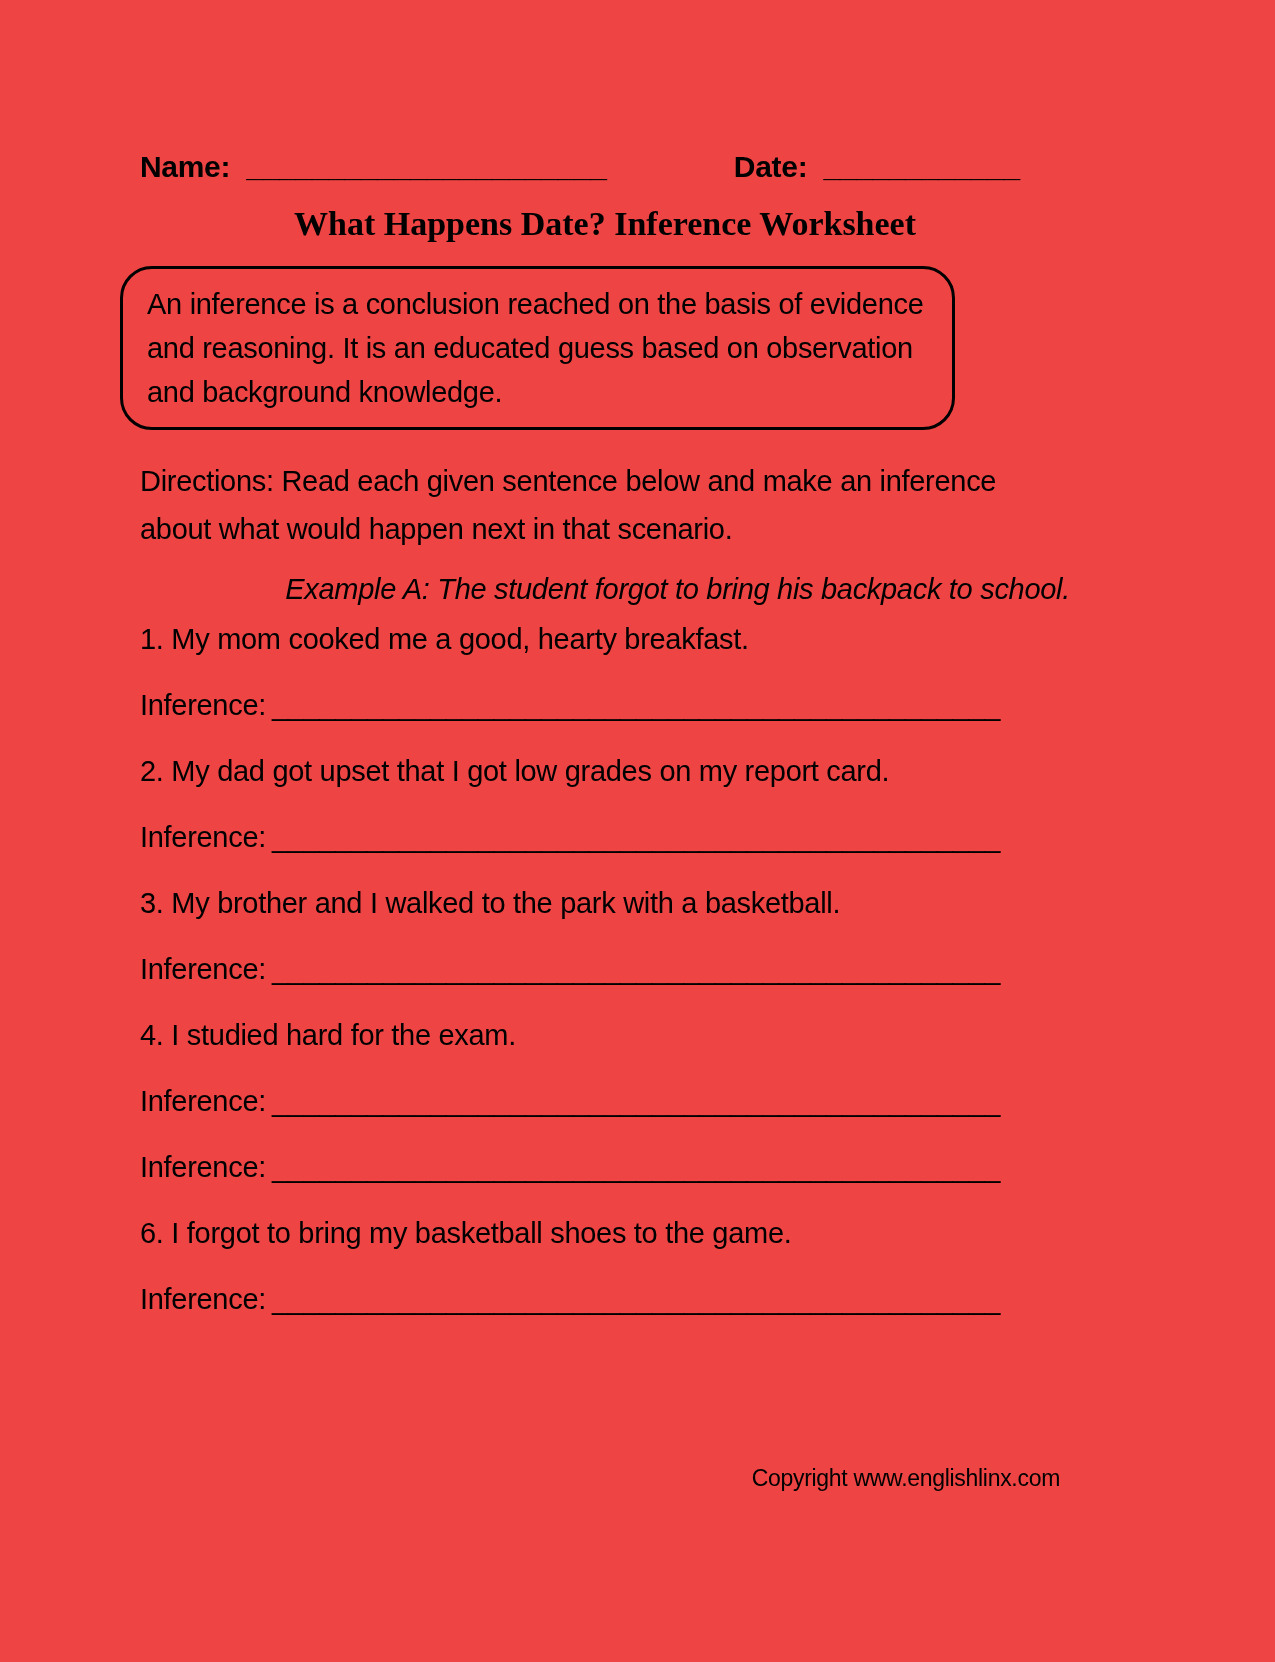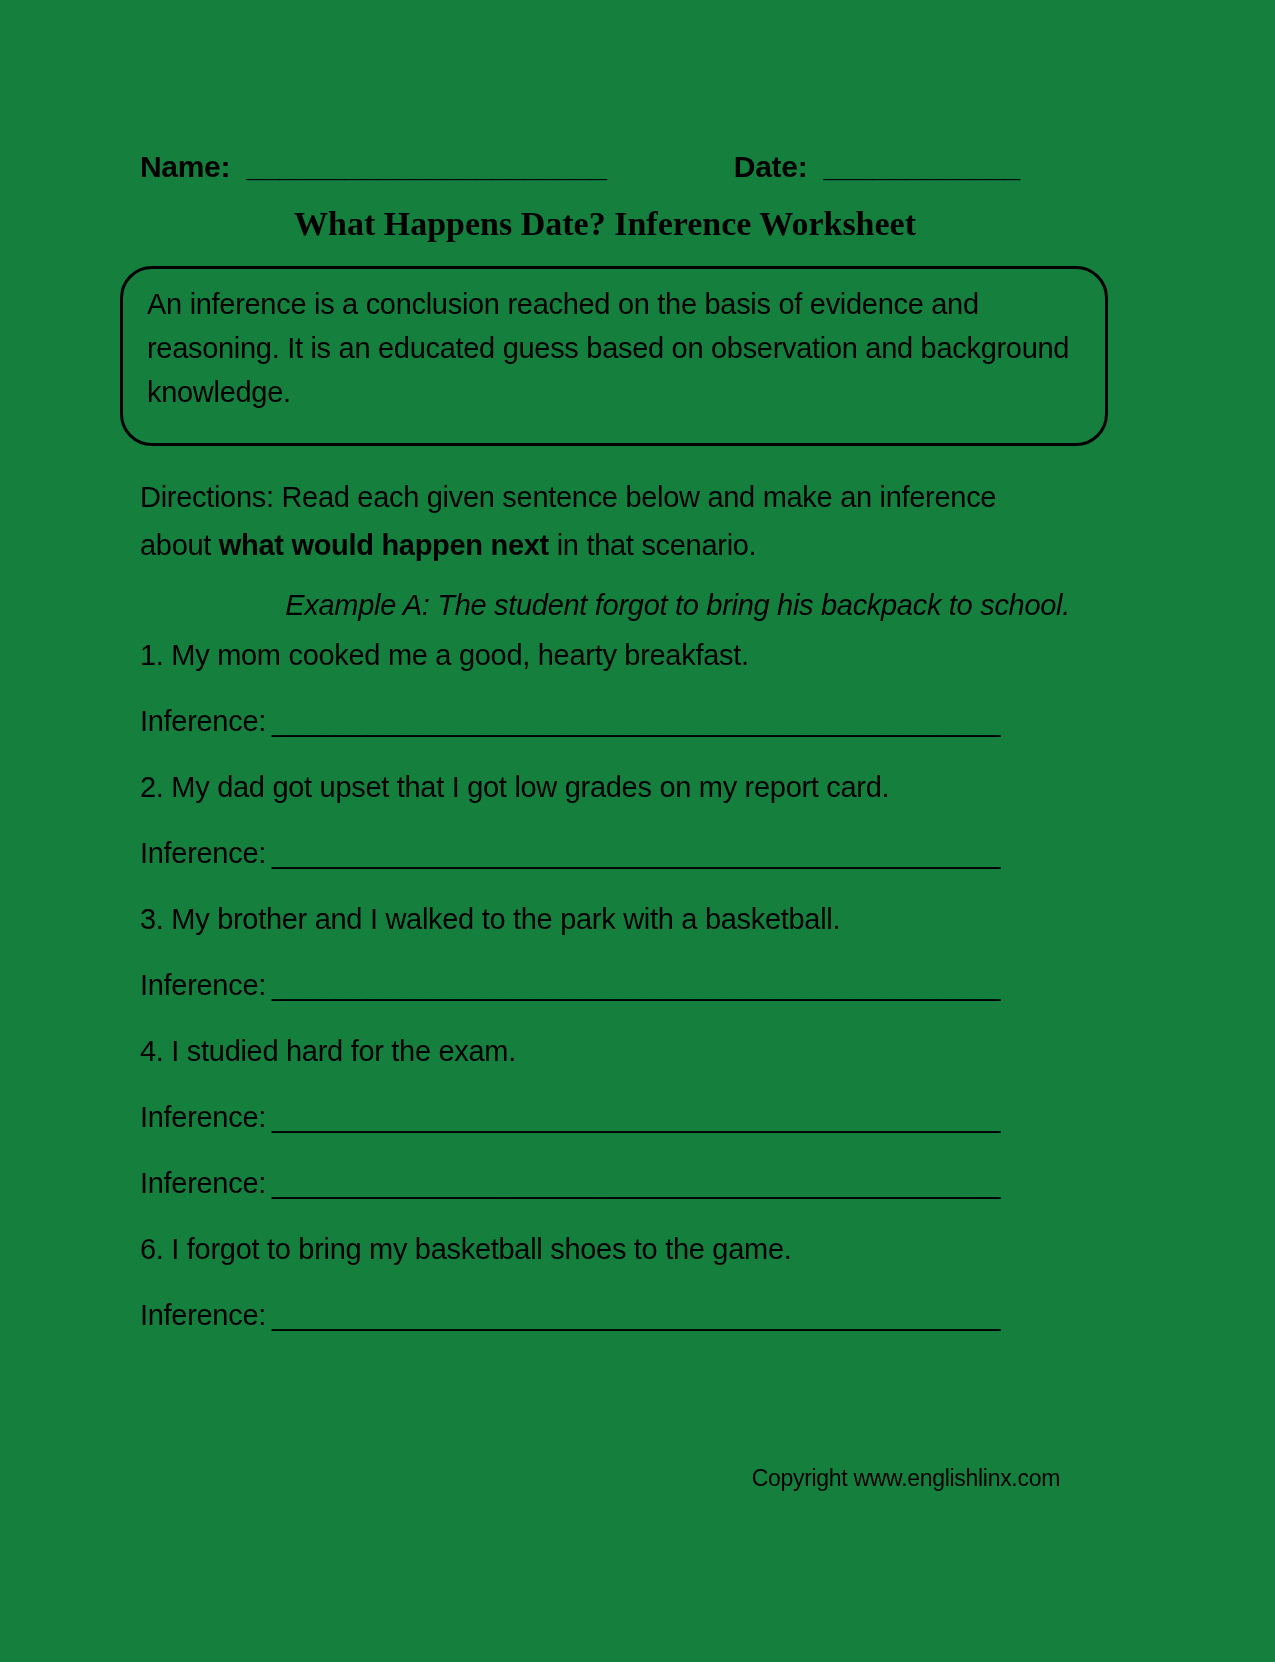--- a/index.html
+++ b/index.html
@@ -1,20 +1,20 @@
 <!DOCTYPE html>
 <html><head>
 <meta charset="utf-8">
 <style>
   html, body { margin: 0; padding: 0; background: #ffffff; }
   .page {
     position: relative;
     width: 1275px;
     height: 1662px;
-    background: #15803d;
+    background: #ef4444;
     color: #000000;
     font-family: "Liberation Sans", sans-serif;
     letter-spacing: -0.3px;
     overflow: hidden;
   }
   .content {
     box-sizing: border-box;
     margin-left: 140px;
     width: 930px;
     padding-top: 148px;
@@ -34,37 +34,37 @@
     font-family: "Liberation Serif", serif;
     font-weight: bold;
     font-size: 34px;
     line-height: 40px;
     text-align: center;
     letter-spacing: 0;
   }
   .def-box {
     box-sizing: border-box;
     margin: 22px 0 0 -20px;
-    width: 988px;
+    width: 835px;
     border: 3px solid #000000;
     border-radius: 32px;
-    padding: 13px 24px 29px 24px;
+    padding: 13px 24px 13px 24px;
   }
   .def-box p {
     margin: 0;
     font-size: 29px;
     line-height: 44px;
   }
   .directions {
     margin: 27px 0 0 0;
     font-size: 29px;
     line-height: 48px;
     width: 910px;
   }
-  .directions .b { font-weight: bold; }
+  .directions .b { font-weight: normal; }
   .example {
     margin: 12px 0 0 0;
     font-style: italic;
     font-size: 29px;
     line-height: 48px;
   }
   .example .line { display: block; text-align: right; }
   .questions { margin-top: 11px; }
   .q, .inf {
     margin: 0 0 36px 0;

